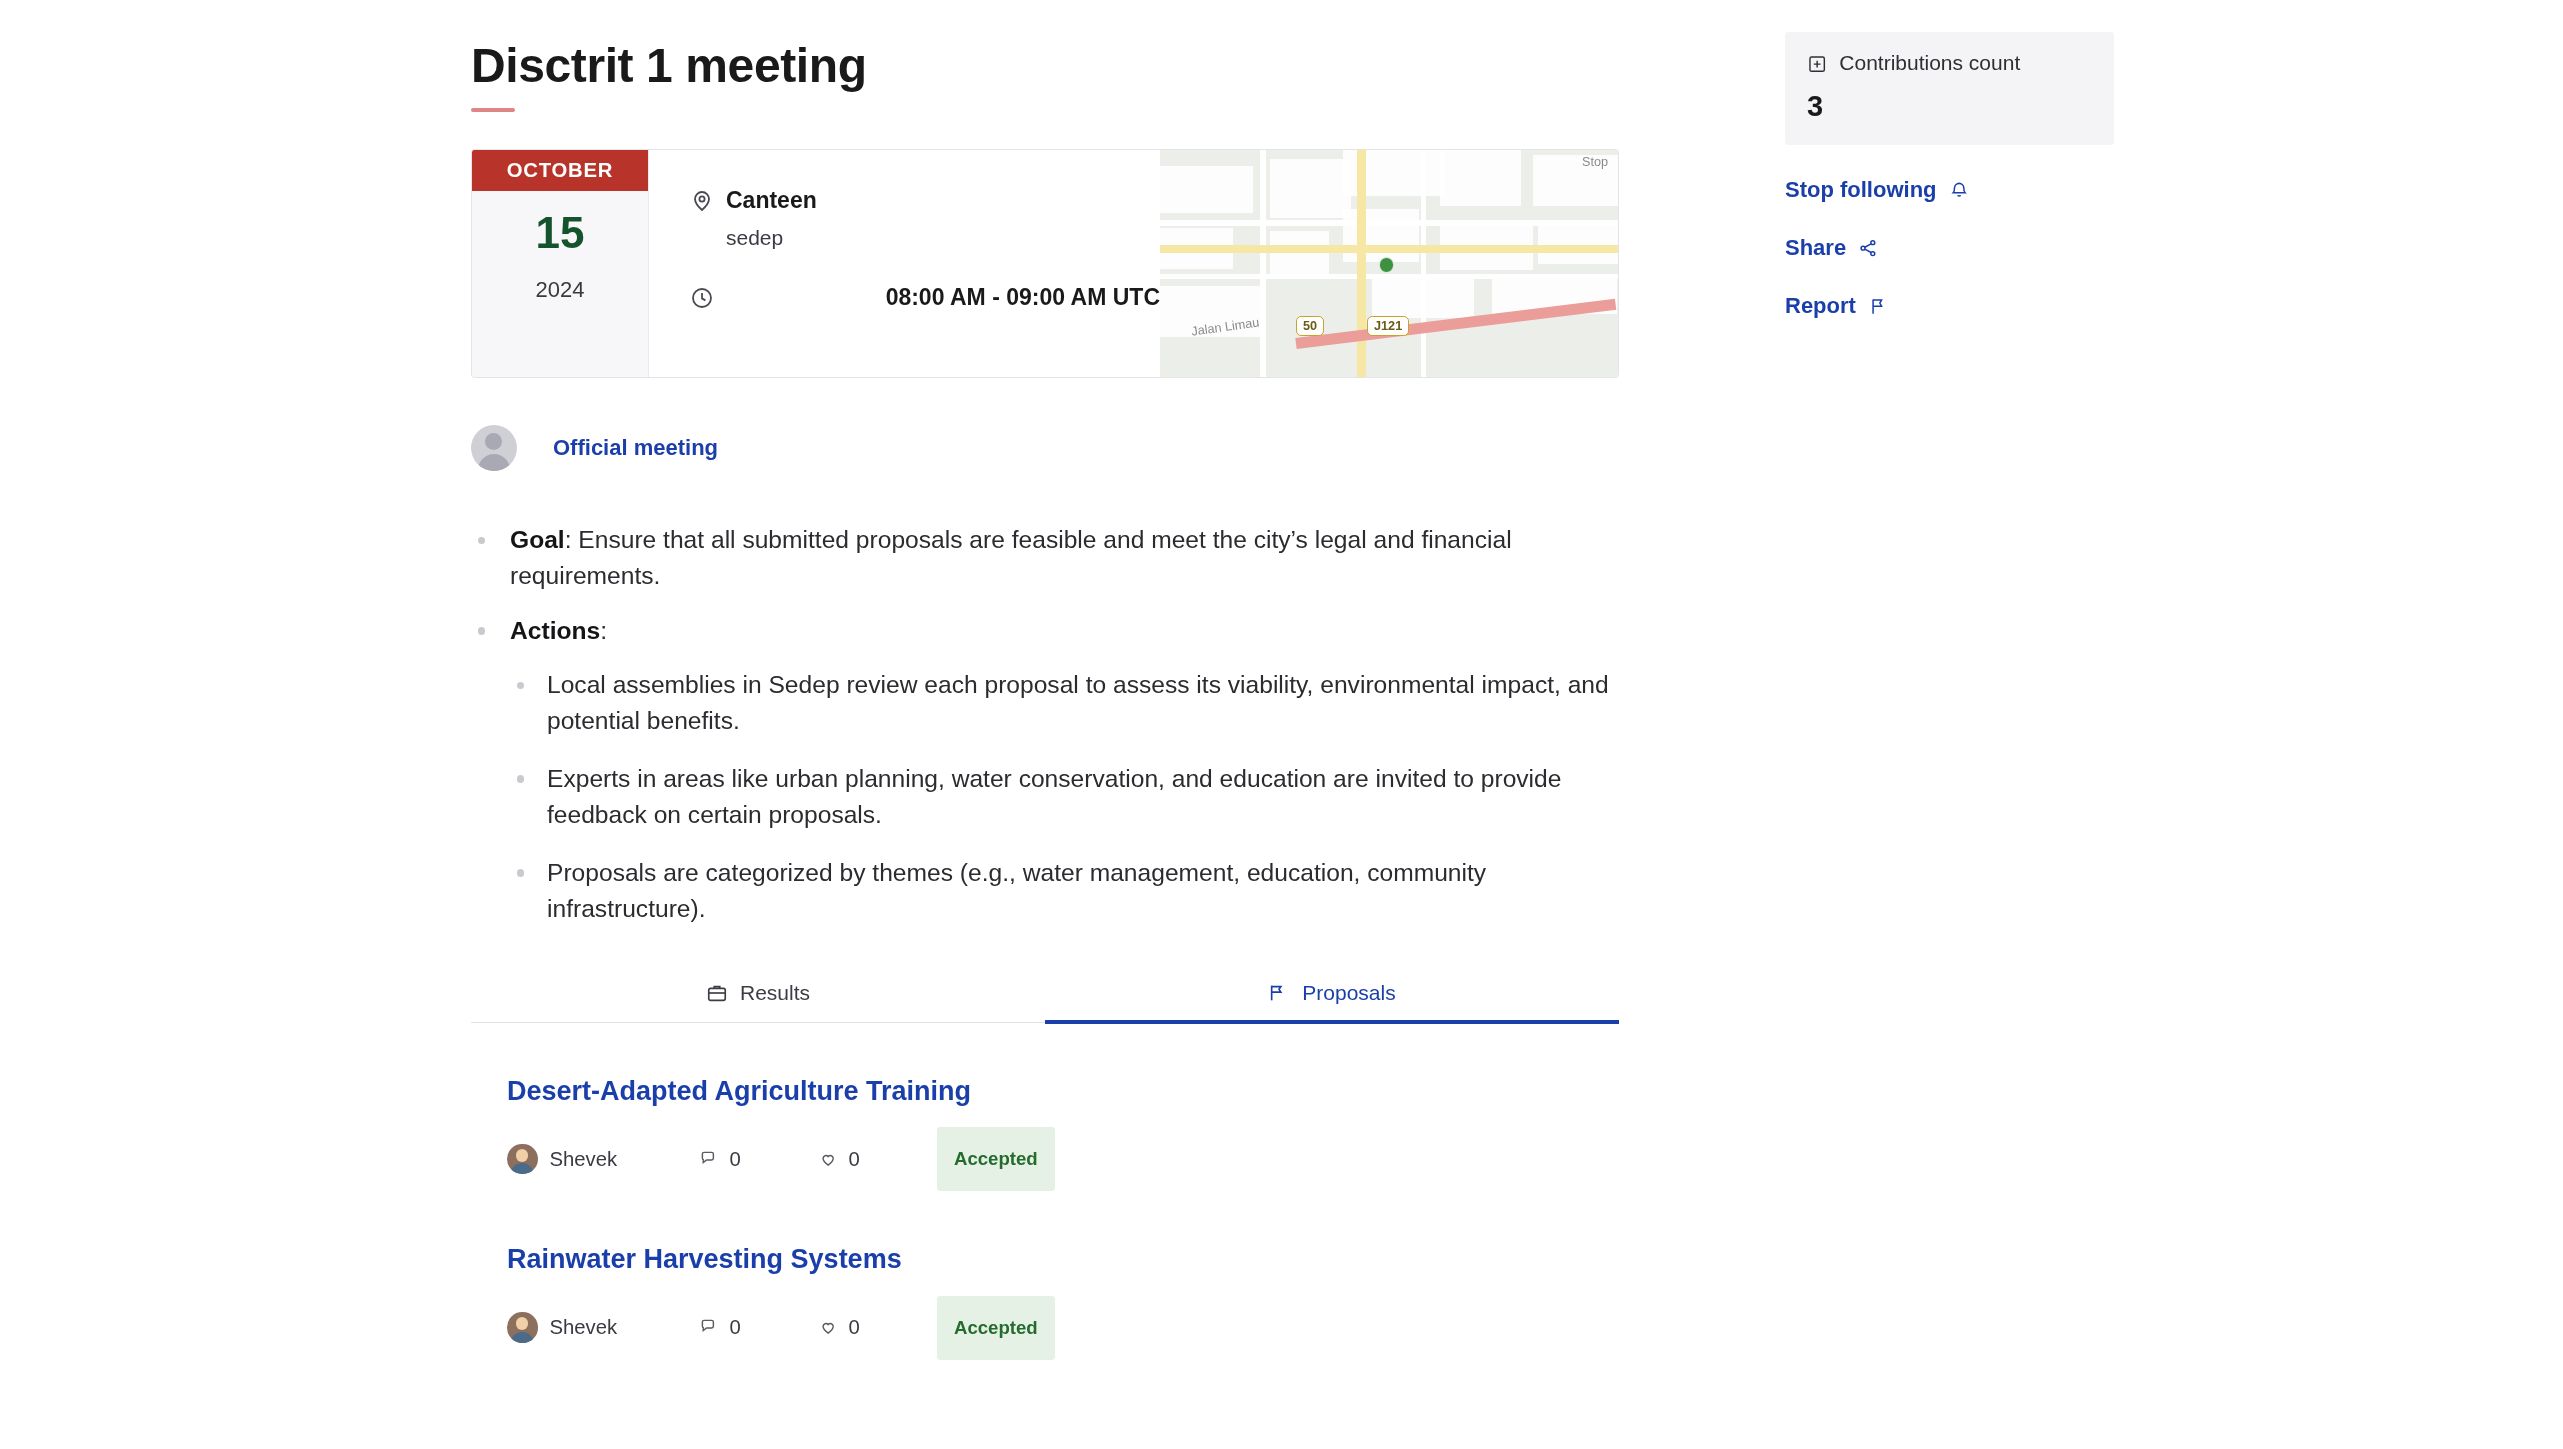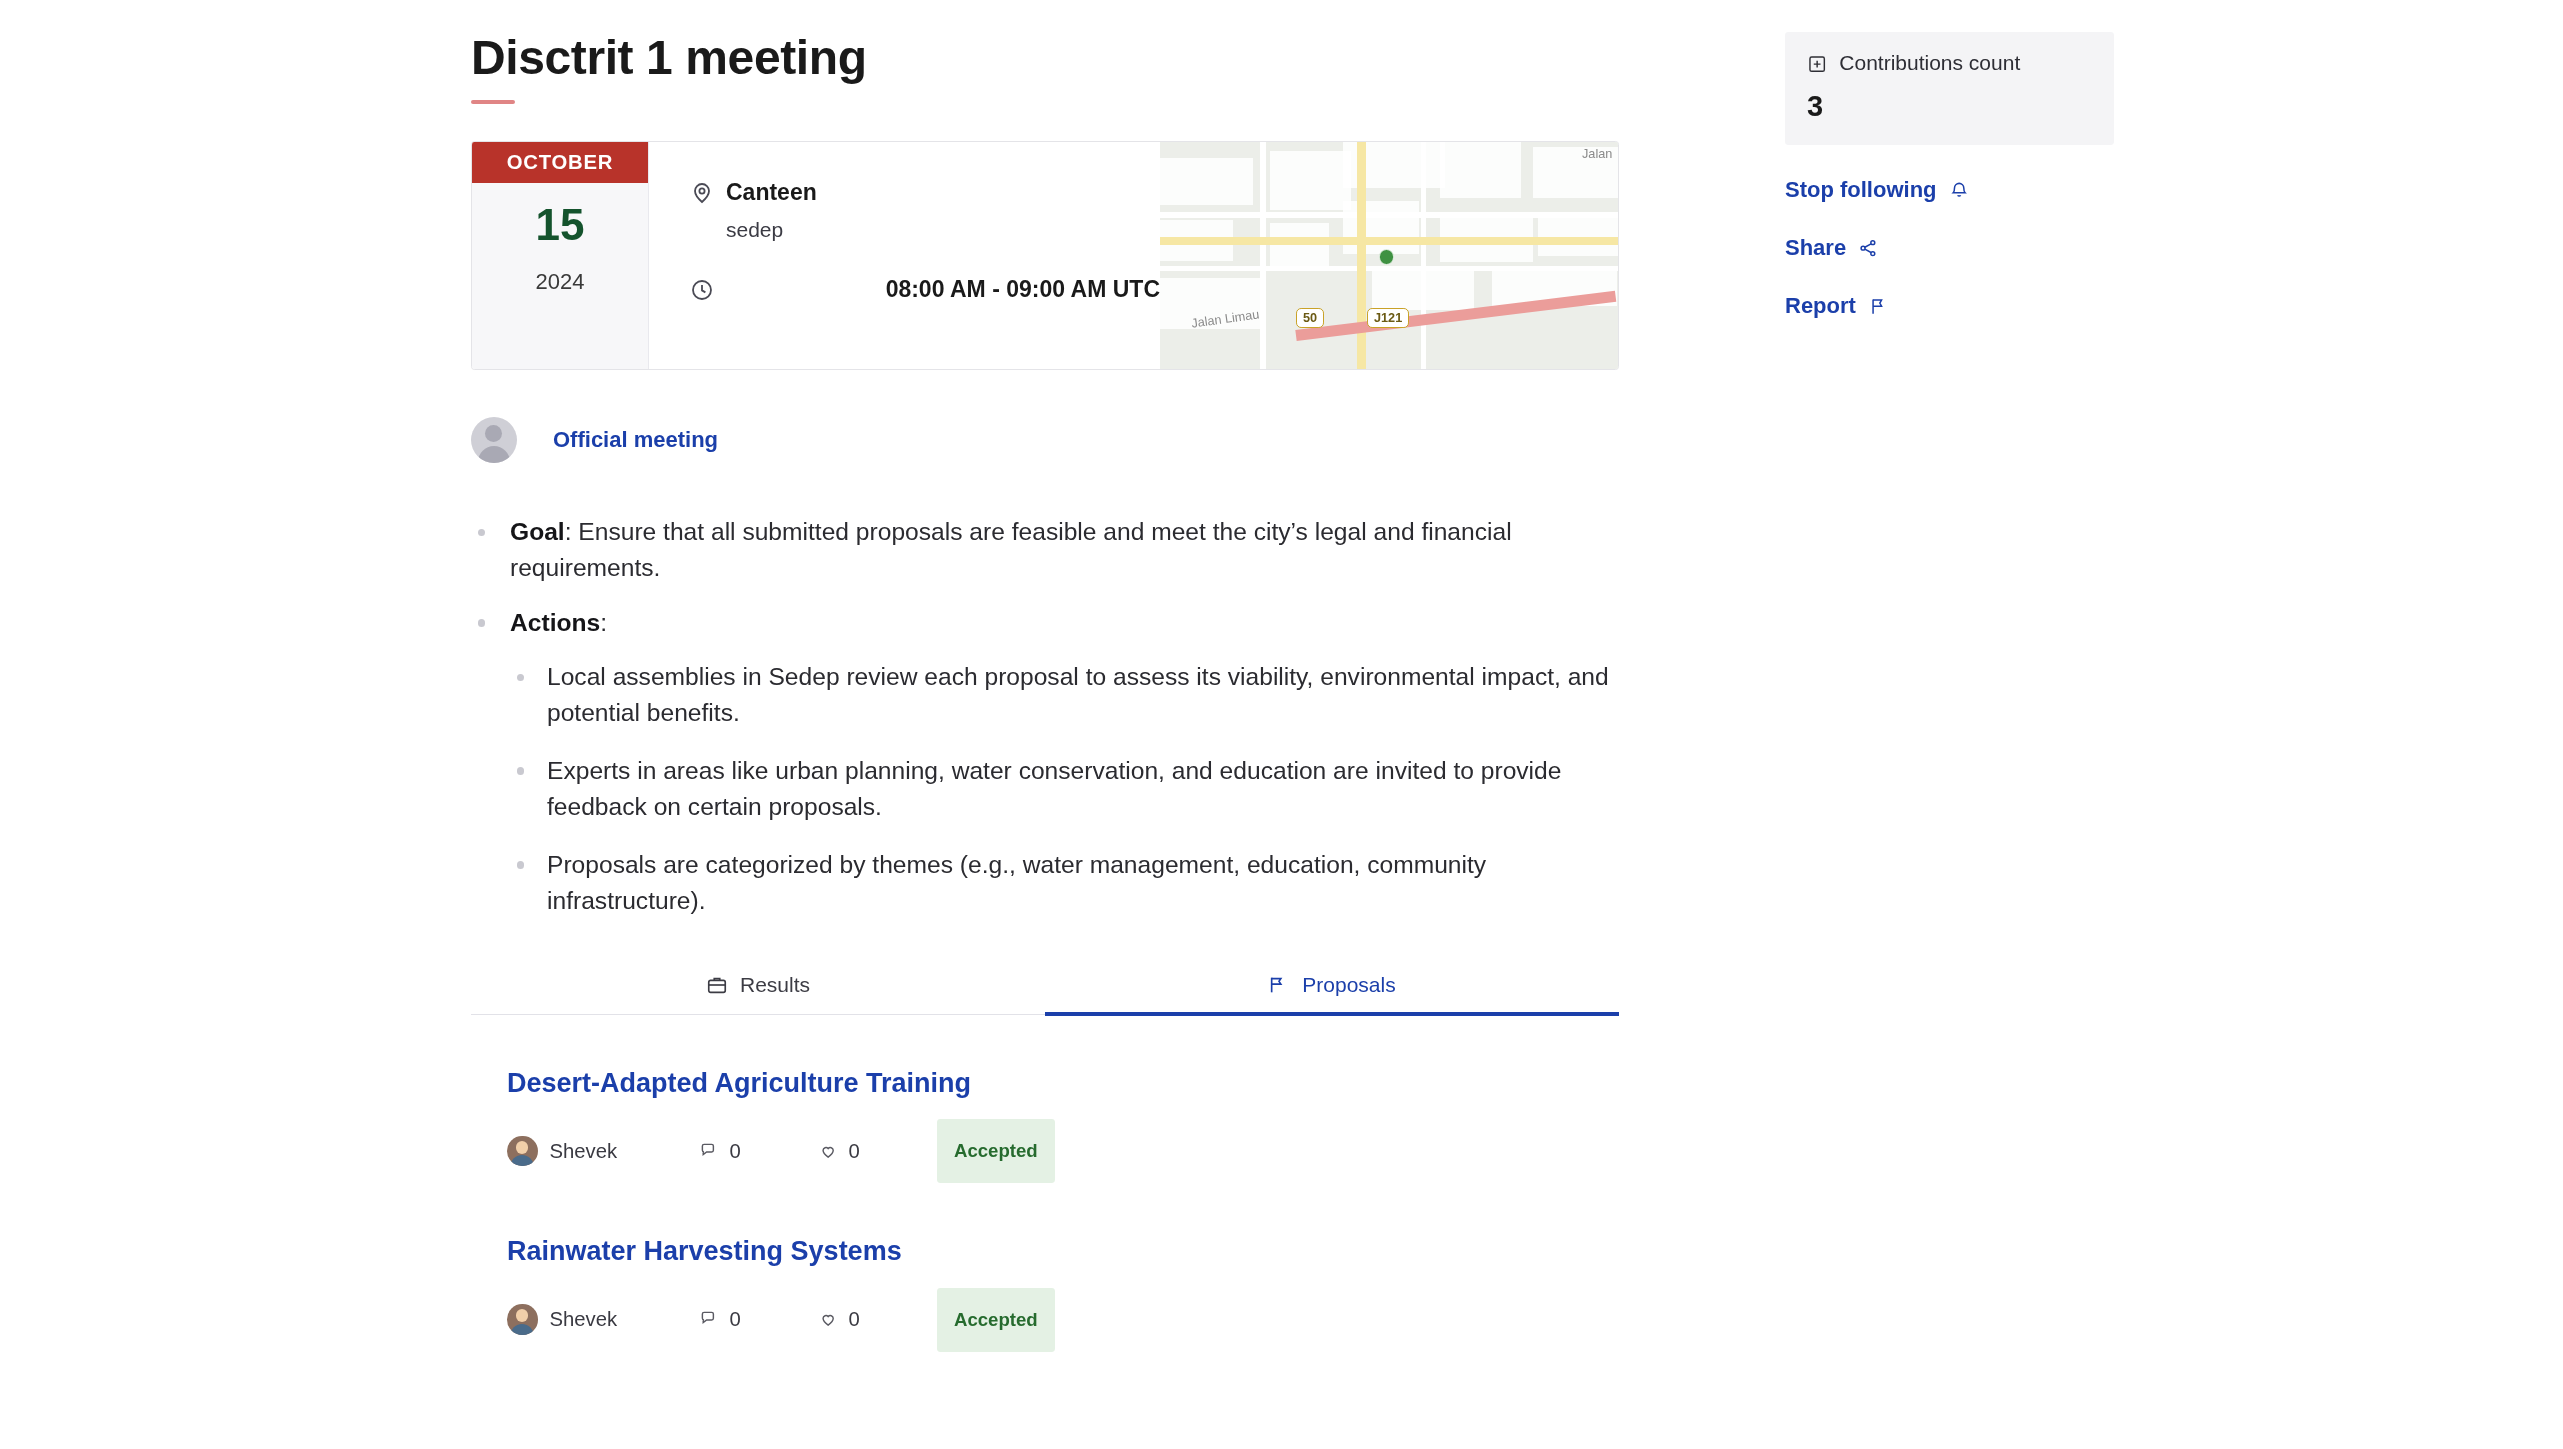--- a/index.html
+++ b/index.html
@@ -17,21 +17,21 @@
   .page {
     position: relative;
     width: 2563px;
     height: 1449px;
   }
 
   
   .main-col {
     position: absolute;
     left: 471px;
-    top: 0px;
+    top: 8px;
     width: 1148px;
   }
 
   .page-title {
     font-size: 48px;
     font-weight: bold;
     letter-spacing: -0.4px;
     margin: 32px 0 0 0;
     color: #1a1a1a;
     line-height: 1.1;
@@ -413,21 +413,21 @@
 
         <div class="road" style="left:0px; top:70px; width:458px; height:6px;"></div>
         <div class="road" style="left:0px; top:124px; width:458px; height:5.1px;"></div>
         <div class="road" style="left:100px; top:0px; width:6px; height:229px;"></div>
         <div class="road" style="left:261px; top:0px; width:5.1px; height:229px;"></div>
         <div class="road major" style="left:197px; top:0px; width:9.3px; height:229px;"></div>
         <div class="road major" style="left:0px; top:95px; width:458px; height:7.6px;"></div>
         <div class="road hwy" style="left:136px; top:188px; width:322px; height:11px; transform:rotate(-7deg); transform-origin:left center;"></div>
 
         <span class="label" style="left:30.5px; top:170px; transform:rotate(-8deg);">Jalan Limau</span>
-        <span class="label" style="left:422px; top:5.1px;">Jalan</span>
+        <span class="label" style="left:422px; top:5.1px;">Stop</span>
         <span class="shield" style="left:136px; top:166px;">50</span>
         <span class="shield" style="left:207px; top:166px;">J121</span>
         <span class="marker" style="left:219px; top:107px;"></span>
       </div>
     </div>
 
     <div class="author-row">
       <span class="avatar-lg"></span>
       <span class="author-name">Official meeting</span>
     </div>

